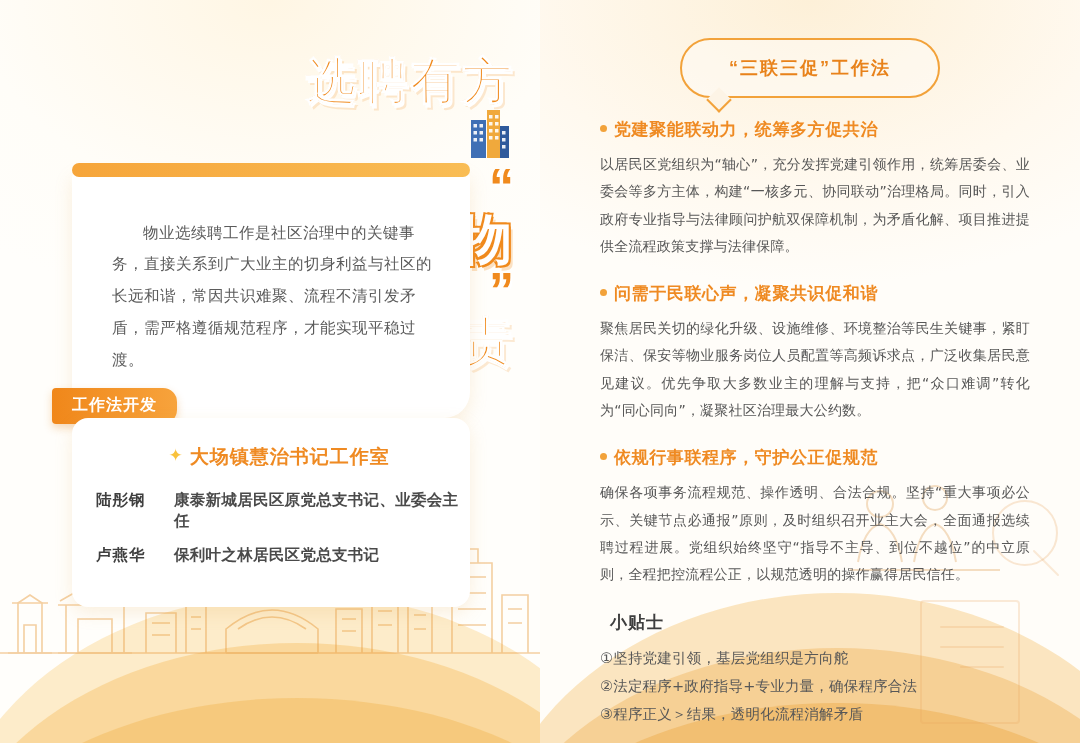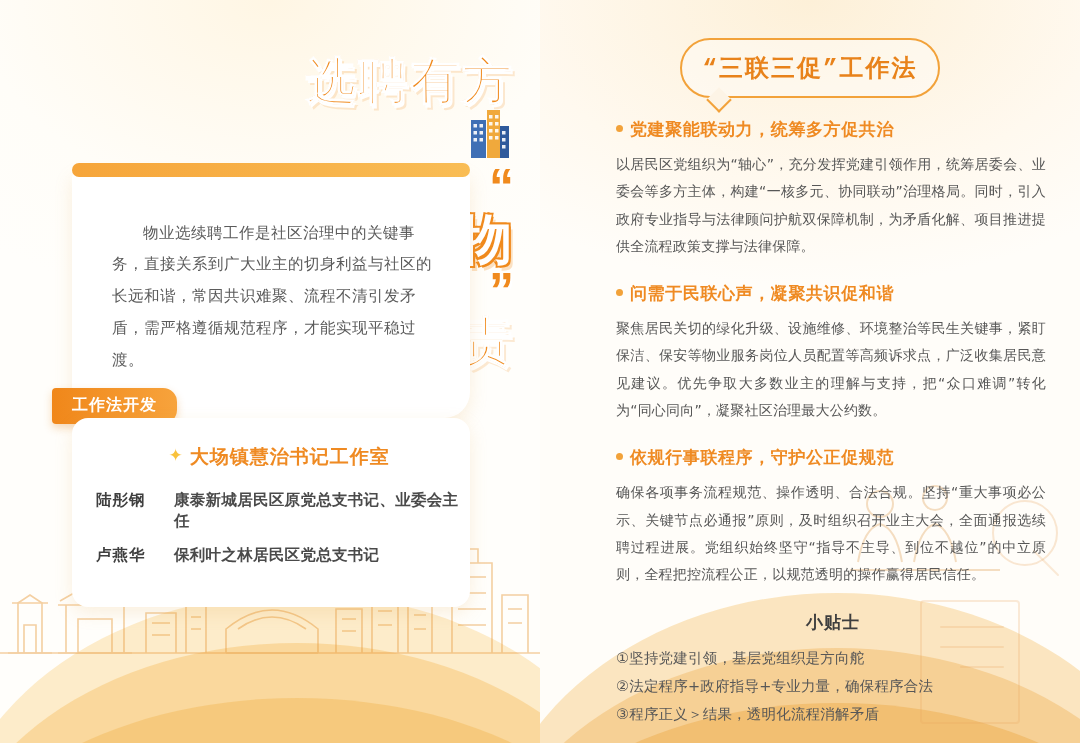--- a/index.html
+++ b/index.html
@@ -227,30 +227,30 @@
     border-right: 2.5px solid #f2a23a;
     border-bottom: 2.5px solid #f2a23a;
     transform: rotate(45deg);
   }
   .badge-text {
     position: absolute;
     inset: 0;
     display: flex;
     align-items: center;
     justify-content: center;
-    font-size: 24px;
+    font-size: 18px;
     font-weight: bold;
     color: #e8821a;
     letter-spacing: 2px;
-    font-family: Liberation Mono, monospace;
+    font-family: Liberation Sans, sans-serif;
   }
 
   .r-content {
     position: absolute;
-    top: 118px; left: 76px;
+    top: 118px; left: 60px;
     width: 430px;
   }
   .r-head {
     font-size: 17px;
     font-weight: bold;
     color: #ef8a22;
     letter-spacing: .6px;
     margin: 0 0 10px 0;
     position: relative;
     padding-left: 14px;
@@ -271,23 +271,22 @@
     text-align: justify;
     letter-spacing: .2px;
     margin: 0 0 22px 0;
     font-family: "DejaVu Sans", "Liberation Sans", sans-serif;
   }
   .tips-title {
     font-size: 17px;
     font-weight: bold;
     color: #3e3e3e;
     letter-spacing: 1px;
-    margin: 4px 0 10px 4px;
-    font-family: "DejaVu Sans", "Liberation Sans", sans-serif;
-    text-align: center;
+    margin: 4px 0 10px 10px;
+    font-family: "DejaVu Sans", "Liberation Sans", sans-serif;
   }
   .tip-line {
     font-size: 14.5px;
     line-height: 1.95;
     color: #575757;
     letter-spacing: .2px;
     font-family: "DejaVu Sans", "Liberation Sans", sans-serif;
   }
 
   

